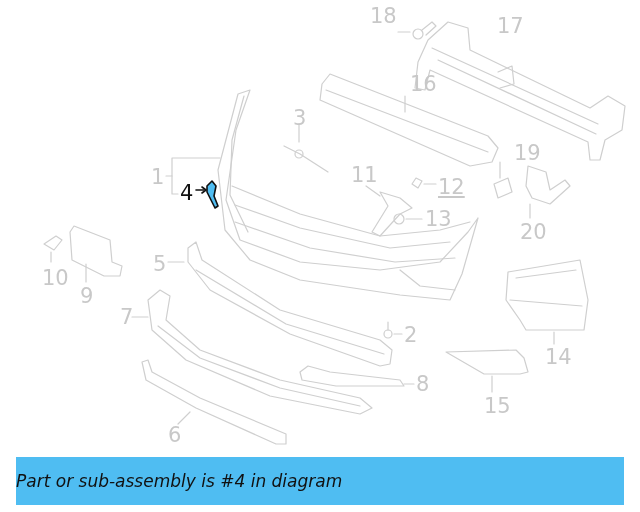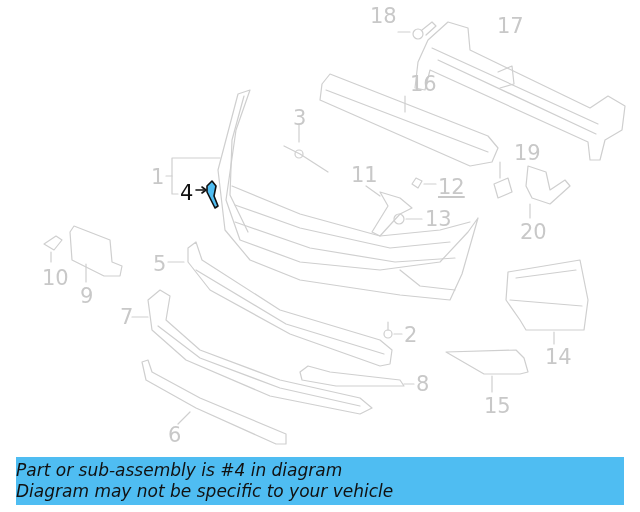--- a/index.html
+++ b/index.html
@@ -150,14 +150,13 @@
   <span class="callout" style="left:484px;top:396px;">15</span>
   <span class="callout" style="left:392px;top:74px;margin-left:18px;">16</span>
   <span class="callout" style="left:497px;top:16px;">17</span>
   <span class="callout" style="left:370px;top:6px;text-align:center;">18</span>
   <span class="callout" style="left:489px;top:143px;margin-left:25px;">19</span>
   <span class="callout" style="left:520px;top:222px;">20</span>
 </div>
 
 <div id="banner">
   <span>Part or sub-assembly is #4 in diagram</span>
-  <span>Diagram may not be specific to your vehicle</span>
 </div>
 
 </body></html>

